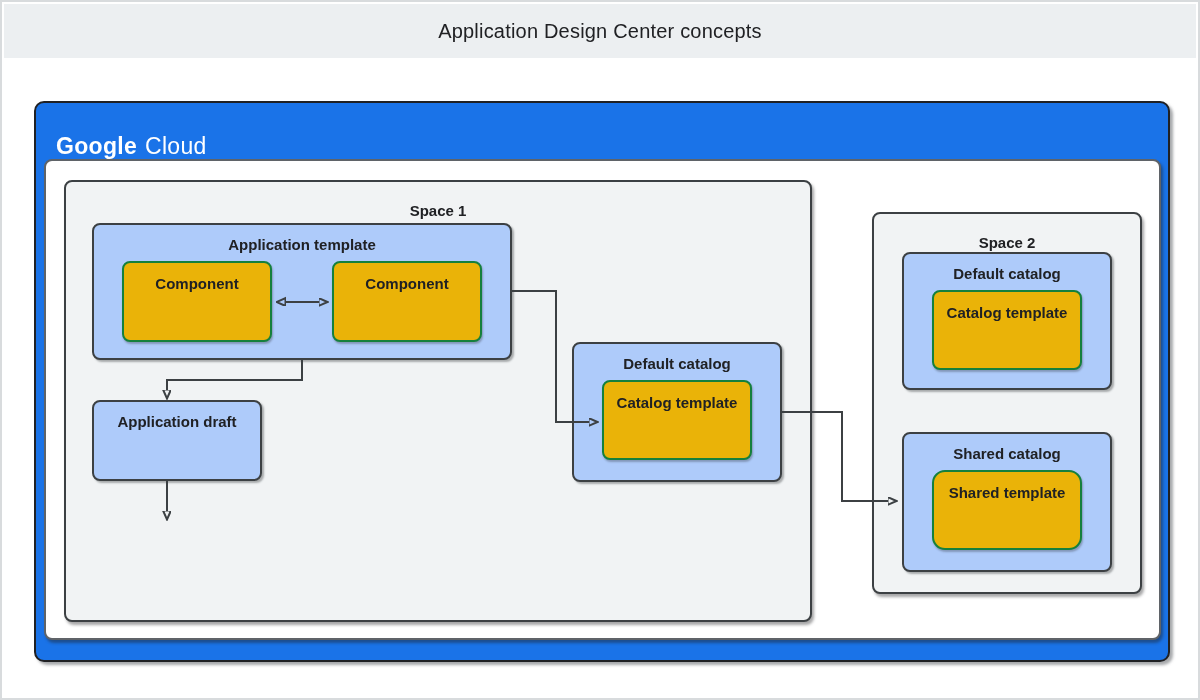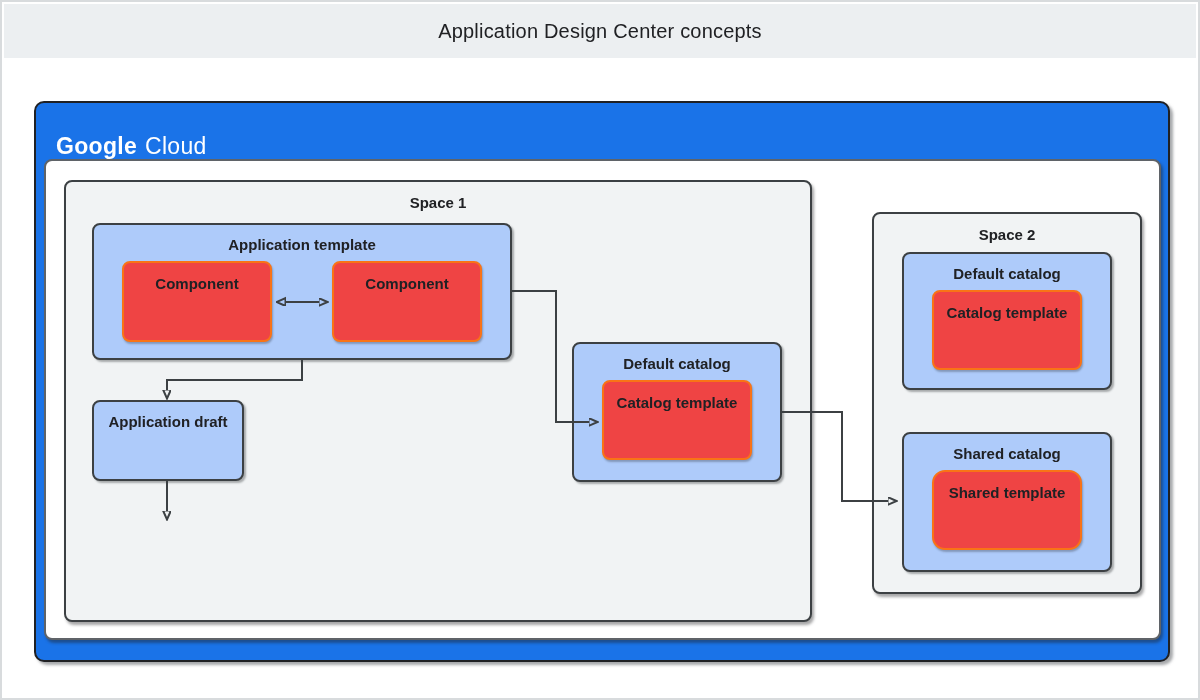--- a/index.html
+++ b/index.html
@@ -77,44 +77,44 @@
     font-weight: 600;
     color: #202124;
     white-space: nowrap;
   }
 
   .space {
     background: #f1f3f4;
     border: 2px solid #3c4043;
     box-shadow: 2px 3px 3px rgba(32,33,36,0.4);
   }
-  .space .lbl { padding-top: 12px; }
+  .space .lbl { padding-top: 20px; }
 
   .blue-box {
     background: #aecbfa;
     border: 2px solid #3c4043;
     box-shadow: 2px 2px 2px rgba(32,33,36,0.35);
   }
   .blue-box .lbl { padding-top: 11px; }
 
   .gray-box {
-    background: #ef4444;
-    border: 2px solid #f97316;
+    background: #eab308;
+    border: 2px solid #15803d;
     box-shadow: 1px 2px 2px rgba(32,33,36,0.3);
   }
   .gray-box .lbl { padding-top: 12px; }
 
   
   .space1 { left: 62px;  top: 178px; width: 748px; height: 442px; }
   .space2 { left: 870px; top: 210px; width: 270px; height: 382px; }
 
   .app-template { left: 90px;  top: 221px; width: 420px; height: 137px; }
   .component-a  { left: 120px; top: 259px; width: 150px; height: 81px; }
   .component-b  { left: 330px; top: 259px; width: 150px; height: 81px; }
-  .app-draft    { left: 90px;  top: 398px; width: 152px; height: 81px; }
+  .app-draft    { left: 90px;  top: 398px; width: 170px; height: 81px; }
   .app-final    { left: 90px;  top: 519px; width: 150px; height: 81px; }
 
   .def-catalog-s1 { left: 570px; top: 340px; width: 210px; height: 140px; }
   .cat-template-s1{ left: 600px; top: 378px; width: 150px; height: 80px; }
 
   .def-catalog-s2 { left: 900px; top: 250px; width: 210px; height: 138px; }
   .cat-template-s2{ left: 930px; top: 288px; width: 150px; height: 80px; }
   .shared-catalog { left: 900px; top: 430px; width: 210px; height: 140px; }
   .shared-template{ left: 930px; top: 468px; width: 150px; height: 80px; border-radius: 13px; }
 

